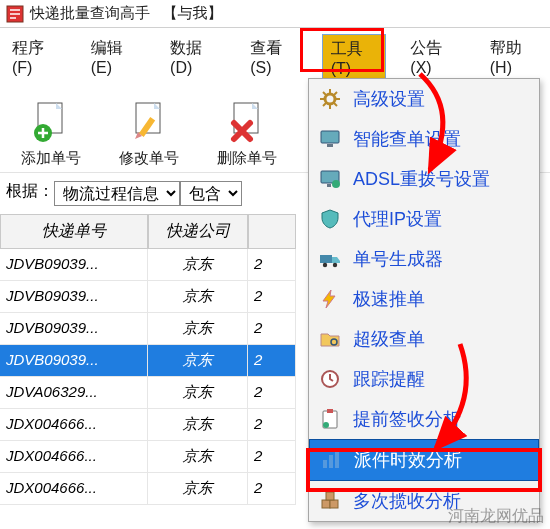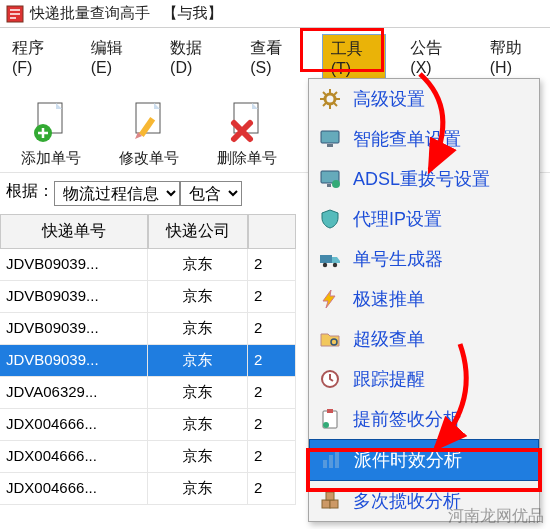--- a/index.html
+++ b/index.html
@@ -70,20 +70,21 @@
     font-size: 16px;
   }
   .filter-row select {
     font-size: 16px;
     padding: 2px 4px;
     border: 1px solid #888;
     background:#fff;
   }
   .grid {
     width: 320px;
+    font-style: italic;
   }
   .grid-header, .grid-row {
     display:flex;
   }
   .grid-header .cell {
     background: #f3f3f3;
     border: 1px solid #c9c9c9;
     padding: 6px 4px;
     text-align: center;
     font-size: 16px;

